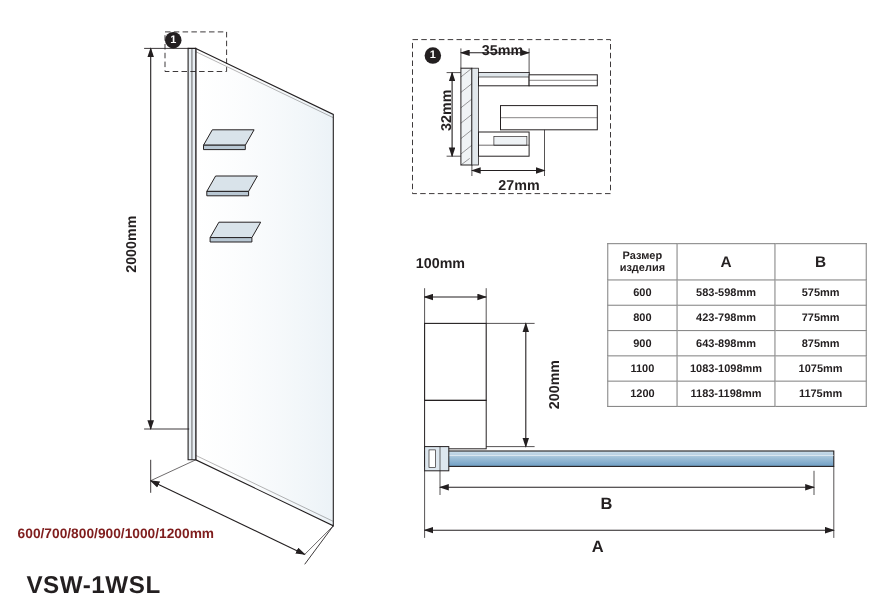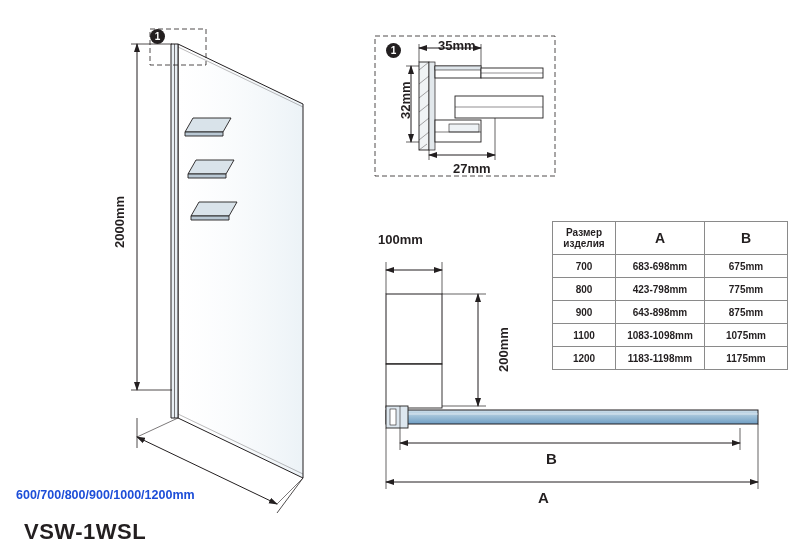--- a/index.html
+++ b/index.html
@@ -46,24 +46,24 @@
     top: 532px;
     font-size: 22px;
     font-weight: bold;
     letter-spacing: 0.5px;
     color: #231f20;
     transform: translateY(-50%);
   }
   .bottom-sizes {
     position: absolute;
     left: 16px;
-    top: 488px;
+    top: 478px;
     font-size: 12.5px;
     font-weight: bold;
-    color: #1d4ed8;
+    color: #7f1d1d;
   }
   
   .size-table {
     position: absolute;
     left: 541px;
     top: 221px;
     border-collapse: collapse;
     font-size: 10.5px;
     background: #ffffff;
     margin-left: 11px;
@@ -273,23 +273,23 @@
   <table class="size-table">
     <thead>
       <tr>
         <th class="col-0">Размер изделия</th>
         <th class="col-1 big">A</th>
         <th class="col-2 big">B</th>
       </tr>
     </thead>
     <tbody>
       <tr>
-        <td class="c0">700</td>
-        <td>683-698mm</td>
-        <td>675mm</td>
+        <td class="c0">600</td>
+        <td>583-598mm</td>
+        <td>575mm</td>
       </tr>
       <tr>
         <td class="c0">800</td>
         <td>423-798mm</td>
         <td>775mm</td>
       </tr>
       <tr>
         <td class="c0">900</td>
         <td>643-898mm</td>
         <td>875mm</td>

